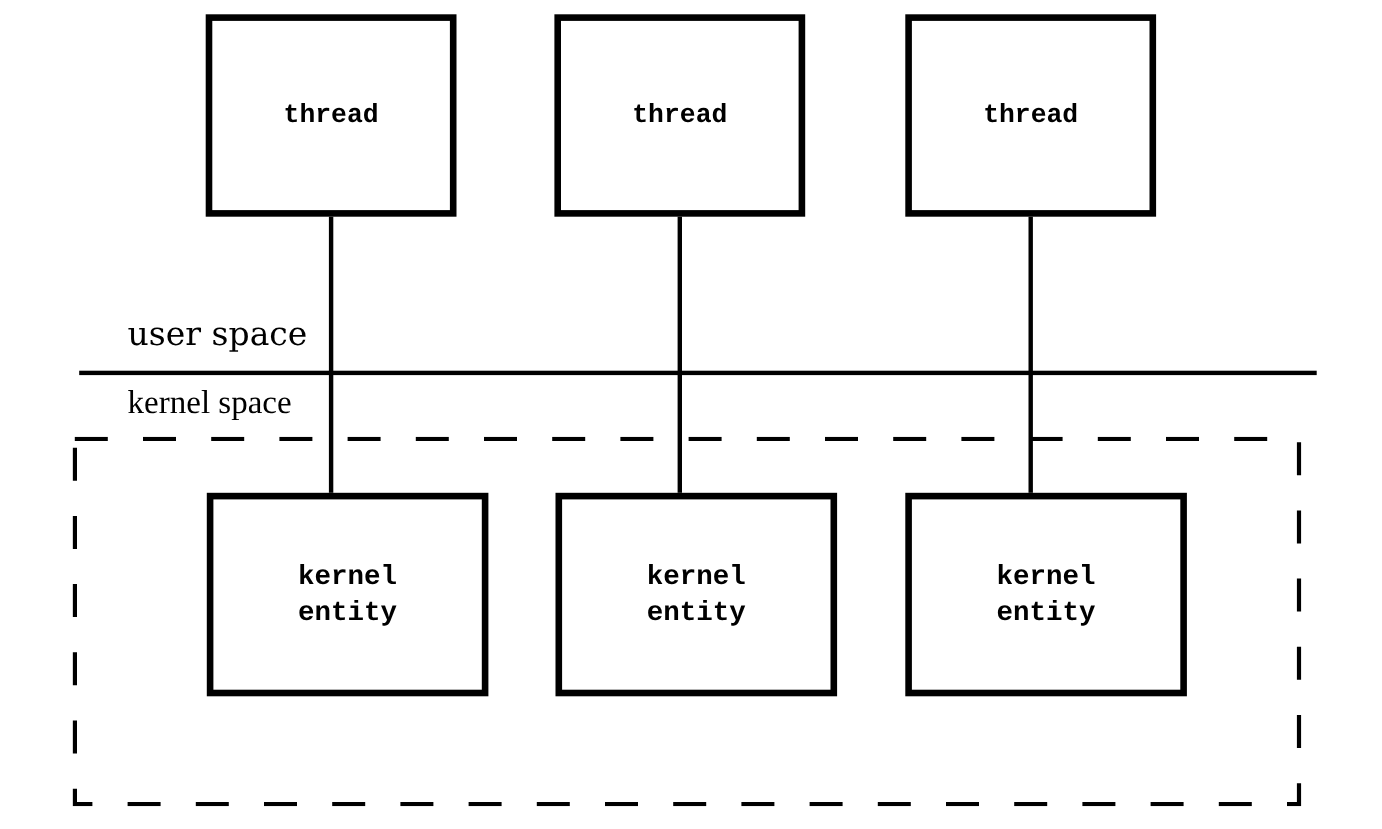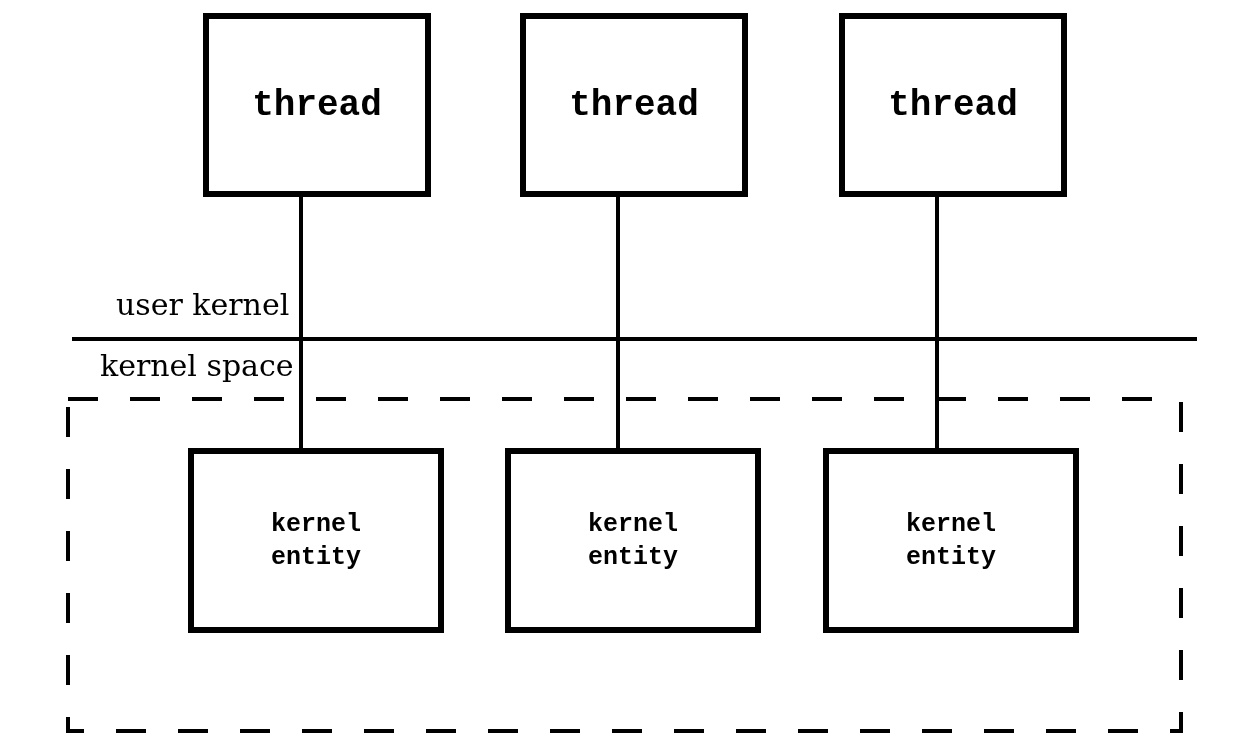--- a/index.html
+++ b/index.html
@@ -59,22 +59,21 @@
     align-items: center;
     justify-content: center;
     font-family: "Liberation Mono", "DejaVu Sans Mono", monospace;
     font-weight: bold;
     text-align: center;
   }
   .thread-box {
     width: 228px;
     height: 184px;
     top: 13px;
-    font-size: 36px;
-    margin-left: 16px;
+    font-size: 24px;
   }
   .thread-box.t1 { left: 187px; }
   .thread-box.t2 { left: 504px; }
   .thread-box.t3 { left: 823px; }
 
   .entity-box {
     width: 256px;
     height: 185px;
     top: 448px;
     font-size: 25px;
@@ -87,21 +86,21 @@
 
   
   .region-label {
     position: absolute;
     font-size: 30px;
     line-height: 1.1;
     z-index: 3;
     white-space: nowrap;
   }
   .user-space-label   { left: 116px; top: 288px; }
-  .kernel-space-label { left: 100px; top: 349px; }
+  .kernel-space-label { left: 116px; top: 349px; font-family: Liberation Serif, serif; }
   .scheduler-label    { left: 125px; top: 660px; }
 </style>
 </head>
 <body>
 
 <div class="canvas">
 
   <svg class="scheduler-boundary" width="1117" height="336" xmlns="http://www.w3.org/2000/svg">
     <rect x="2" y="2" width="1113" height="332" fill="none" stroke="#000000" stroke-width="4" stroke-dasharray="30 32"></rect>
   </svg>
@@ -128,16 +127,16 @@
   </div>
   <div class="node entity-box e2">
     <span>kernel
 entity</span>
   </div>
   <div class="node entity-box e3">
     <span>kernel
 entity</span>
   </div>
 
-  <div class="region-label user-space-label">user kernel</div>
+  <div class="region-label user-space-label">user space</div>
   <div class="region-label kernel-space-label">kernel space</div>
 
 </div>
 
 </body></html>

